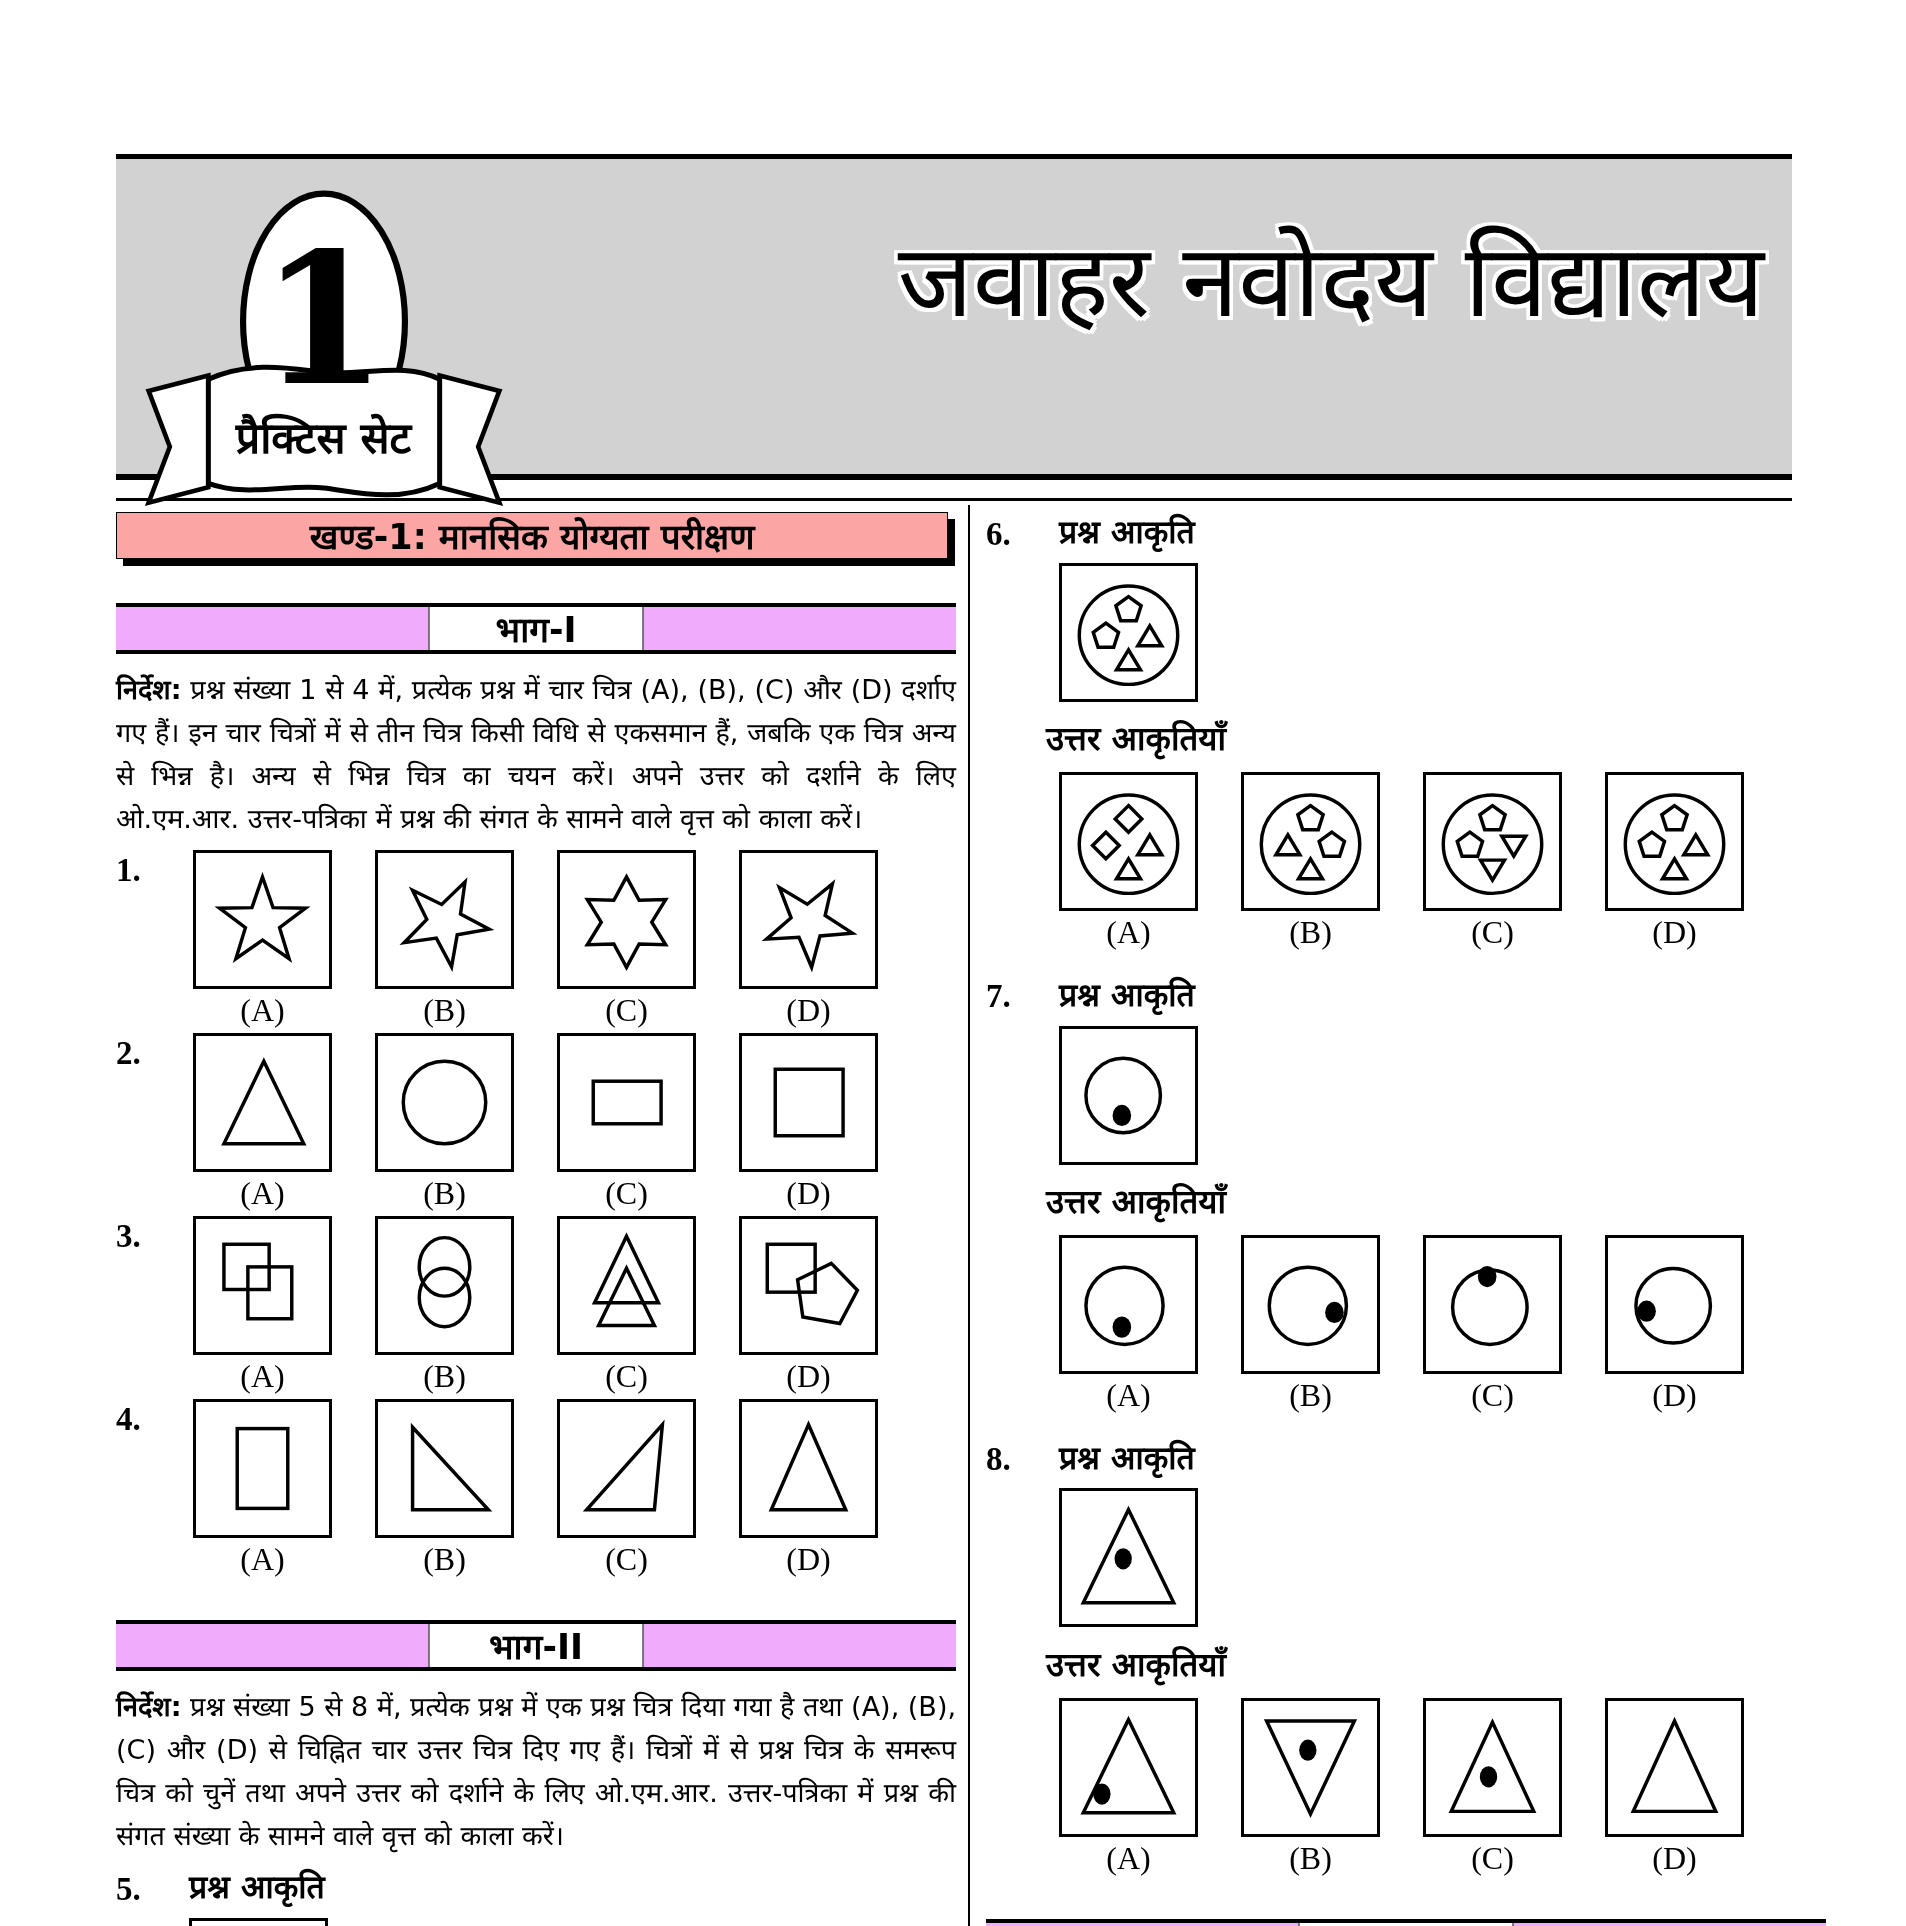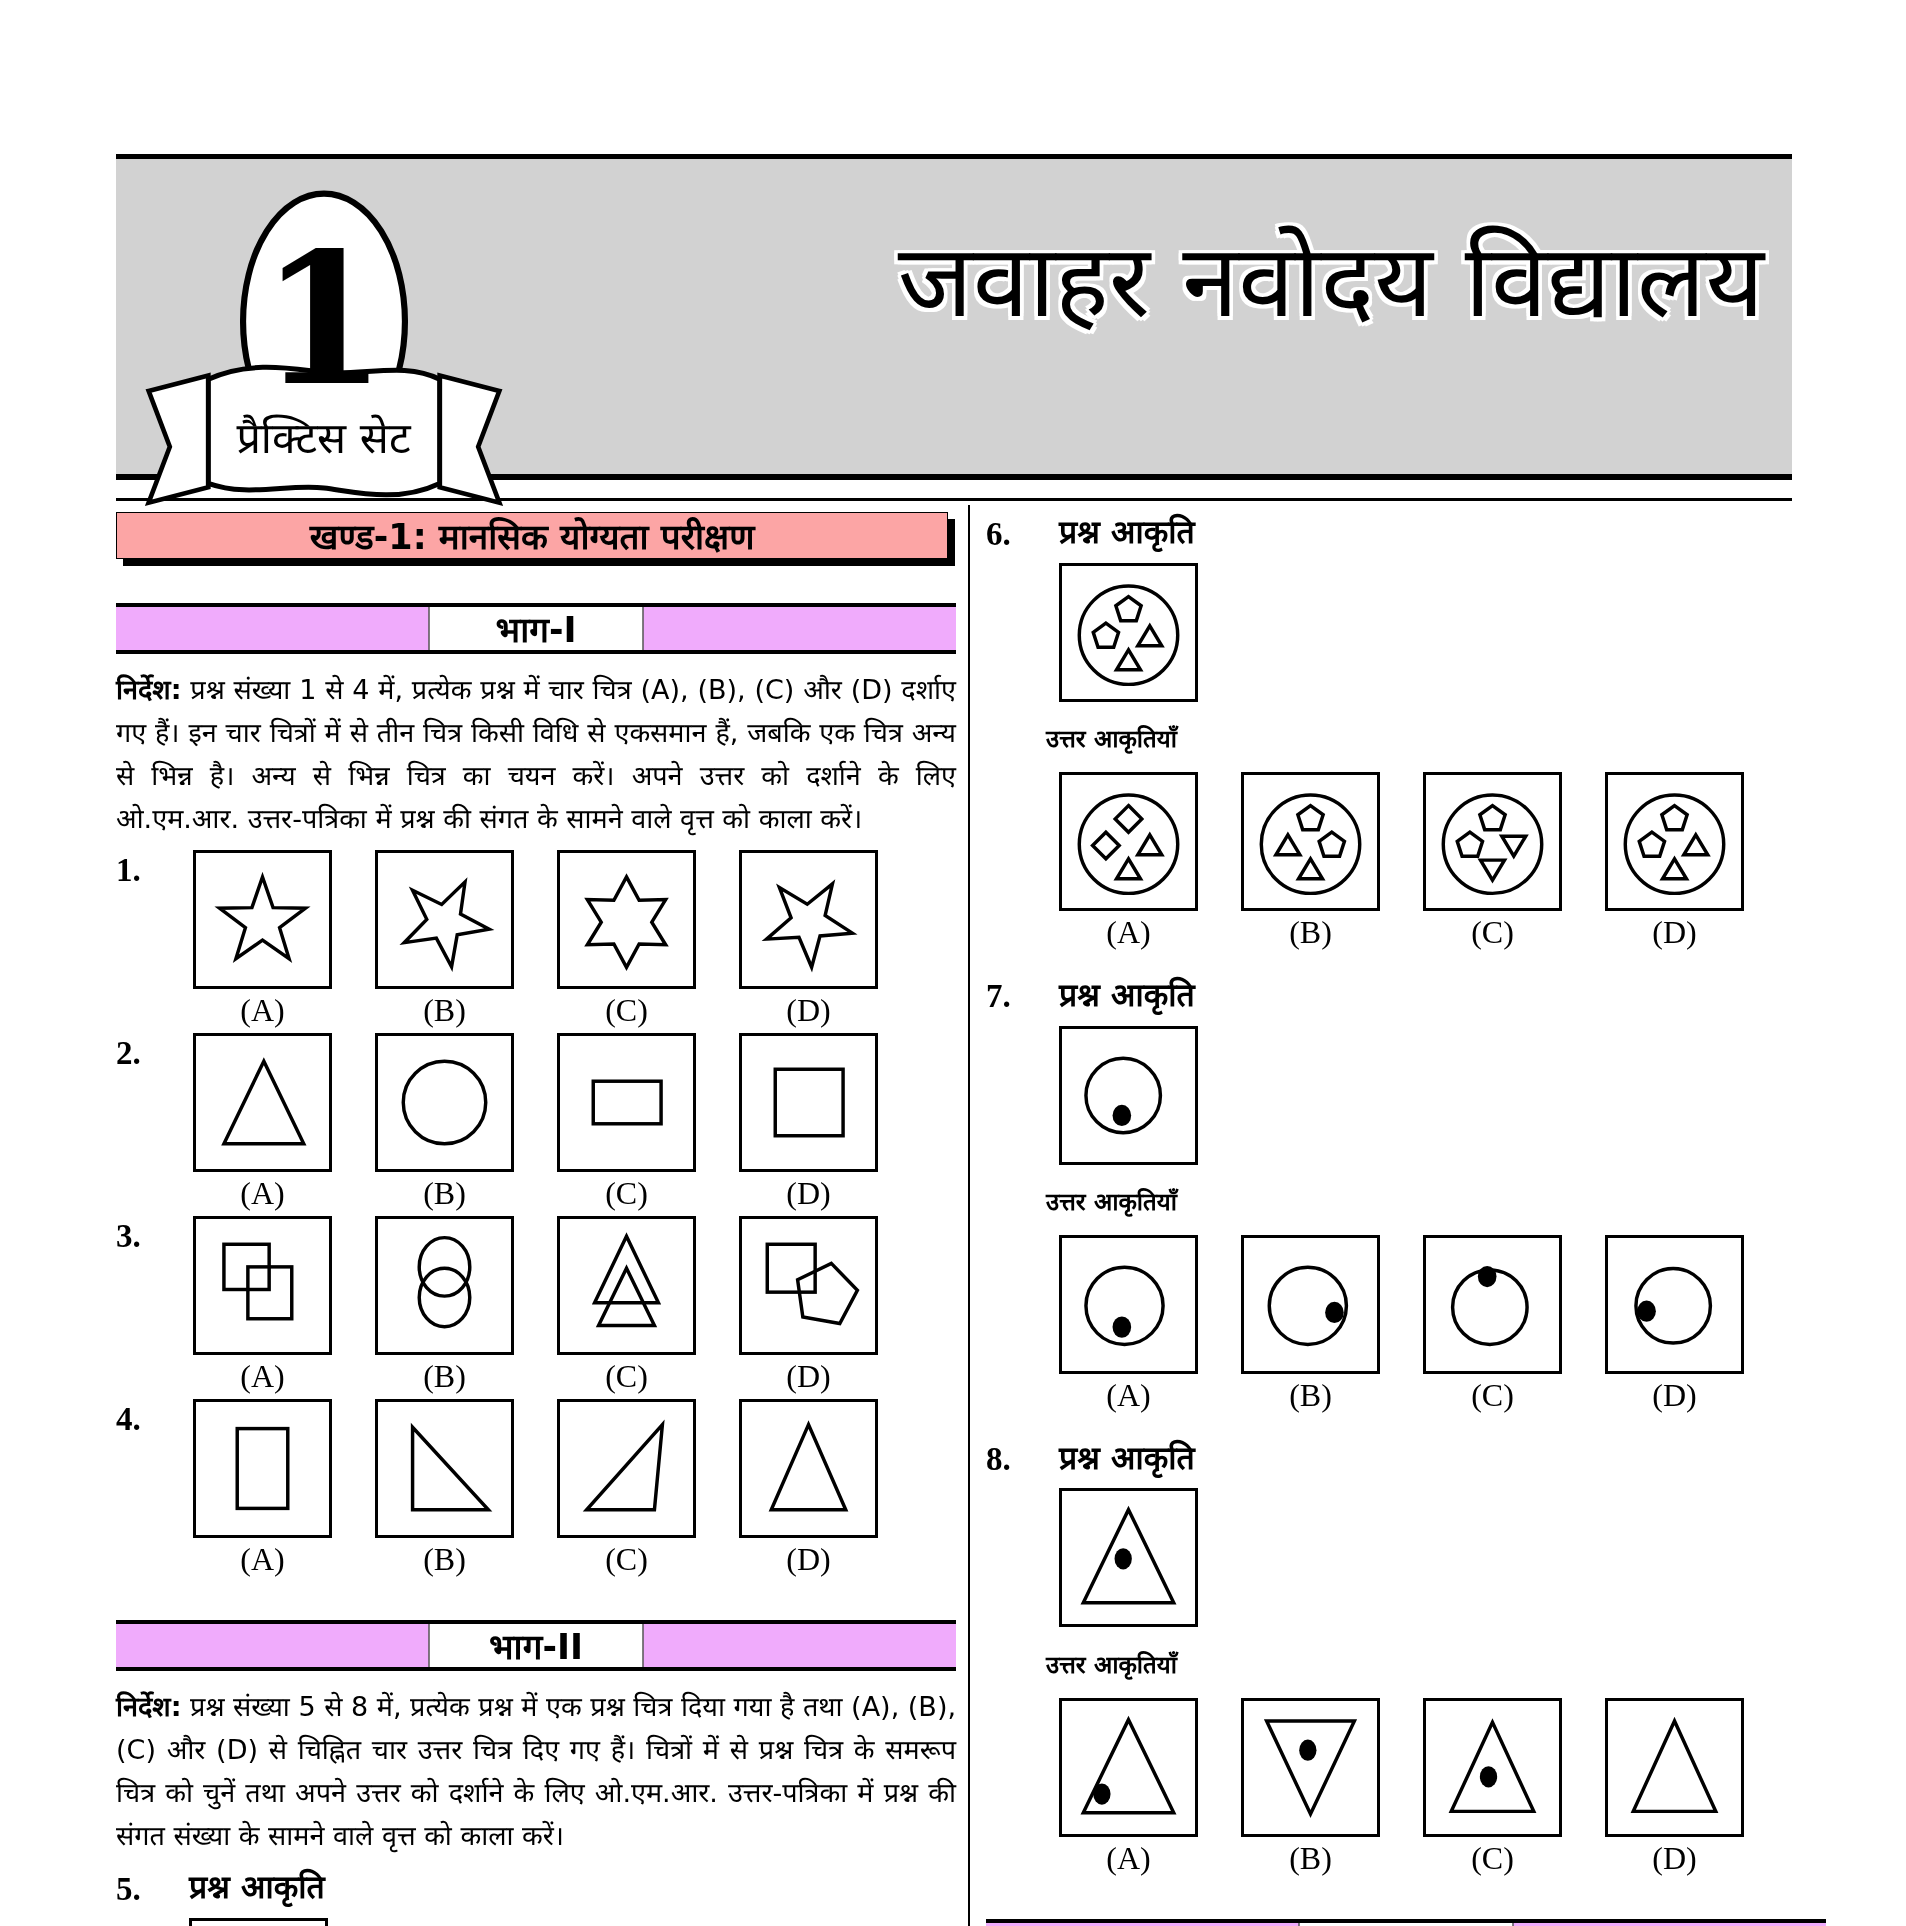--- a/index.html
+++ b/index.html
@@ -7,21 +7,21 @@
         font-family:"DejaVu Sans",sans-serif;color:#000;}
   
   .header-band{position:absolute;left:116px;top:154px;width:1676px;height:326px;
                background:#d2d2d2;border-top:5.8px solid #000;border-bottom:6.5px solid #000;box-sizing:border-box;}
   .thin-rule{position:absolute;left:116px;top:498px;width:1676px;height:2.7px;background:#000;}
   .badge-svg{position:absolute;left:112px;top:175px;width:424px;height:347px;}
   .badge-number{position:absolute;left:227px;top:208px;width:193px;height:223px;
                 font-family:"DejaVu Serif",serif;font-weight:bold;font-size:181px;line-height:223px;
                 text-align:center;}
   .badge-label{position:absolute;left:185px;top:409px;width:277px;height:58px;line-height:58px;
-               text-align:center;font-size:43px;font-weight:normal;}
+               text-align:center;font-size:43px;font-weight:bold;}
   .exam-title{position:absolute;right:143px;top:222px;text-align:right;font-weight:normal;color:#000;
               text-shadow:-3.5px -3.5px 0 #fff,3.5px -3.5px 0 #fff,-3.5px 3.5px 0 #fff,3.5px 3.5px 0 #fff,
                           0 -3.5px 0 #fff,0 3.5px 0 #fff,-3.5px 0 0 #fff,3.5px 0 0 #fff;}
   .exam-title .t1{font-size:101px;line-height:119px;}
   .exam-title .t2{font-size:95px;line-height:116px;}
   
   .col{position:absolute;top:512px;width:840px;}
   .col-left{left:116px;}
   .col-right{left:986px;}
   .col-divider{position:absolute;left:968px;top:505px;width:1.9px;height:1822px;background:#000;}
@@ -43,21 +43,21 @@
   .opts{display:flex;gap:43px;}
   .opt{width:139px;}
   .fig-box{width:139px;height:139px;border:3.5px solid #000;box-sizing:border-box;background:#fff;}
   .fig-box svg{display:block;width:133px;height:133px;}
   .opt-label{text-align:center;font-family:"Liberation Serif",serif;font-size:32px;
              margin-top:3.9px;height:34px;line-height:34px;}
   
   .q-head{position:relative;padding-left:73px;font-size:32px;font-weight:bold;
           margin-bottom:10.8px;line-height:40px;}
   .q-figwrap{margin-left:73px;margin-bottom:17.7px;}
-  .ans-label{margin-left:60px;font-size:24px;font-weight:bold;margin-bottom:13px;line-height:40px;}
+  .ans-label{margin-left:60px;font-size:33px;font-weight:bold;margin-bottom:13px;line-height:40px;}
   .q-block{margin-bottom:25.4px;}
 </style>
 </head>
 <body>
 
 <div class="page">
 
   <div class="header-band"></div>
   <div class="thin-rule"></div>
 

